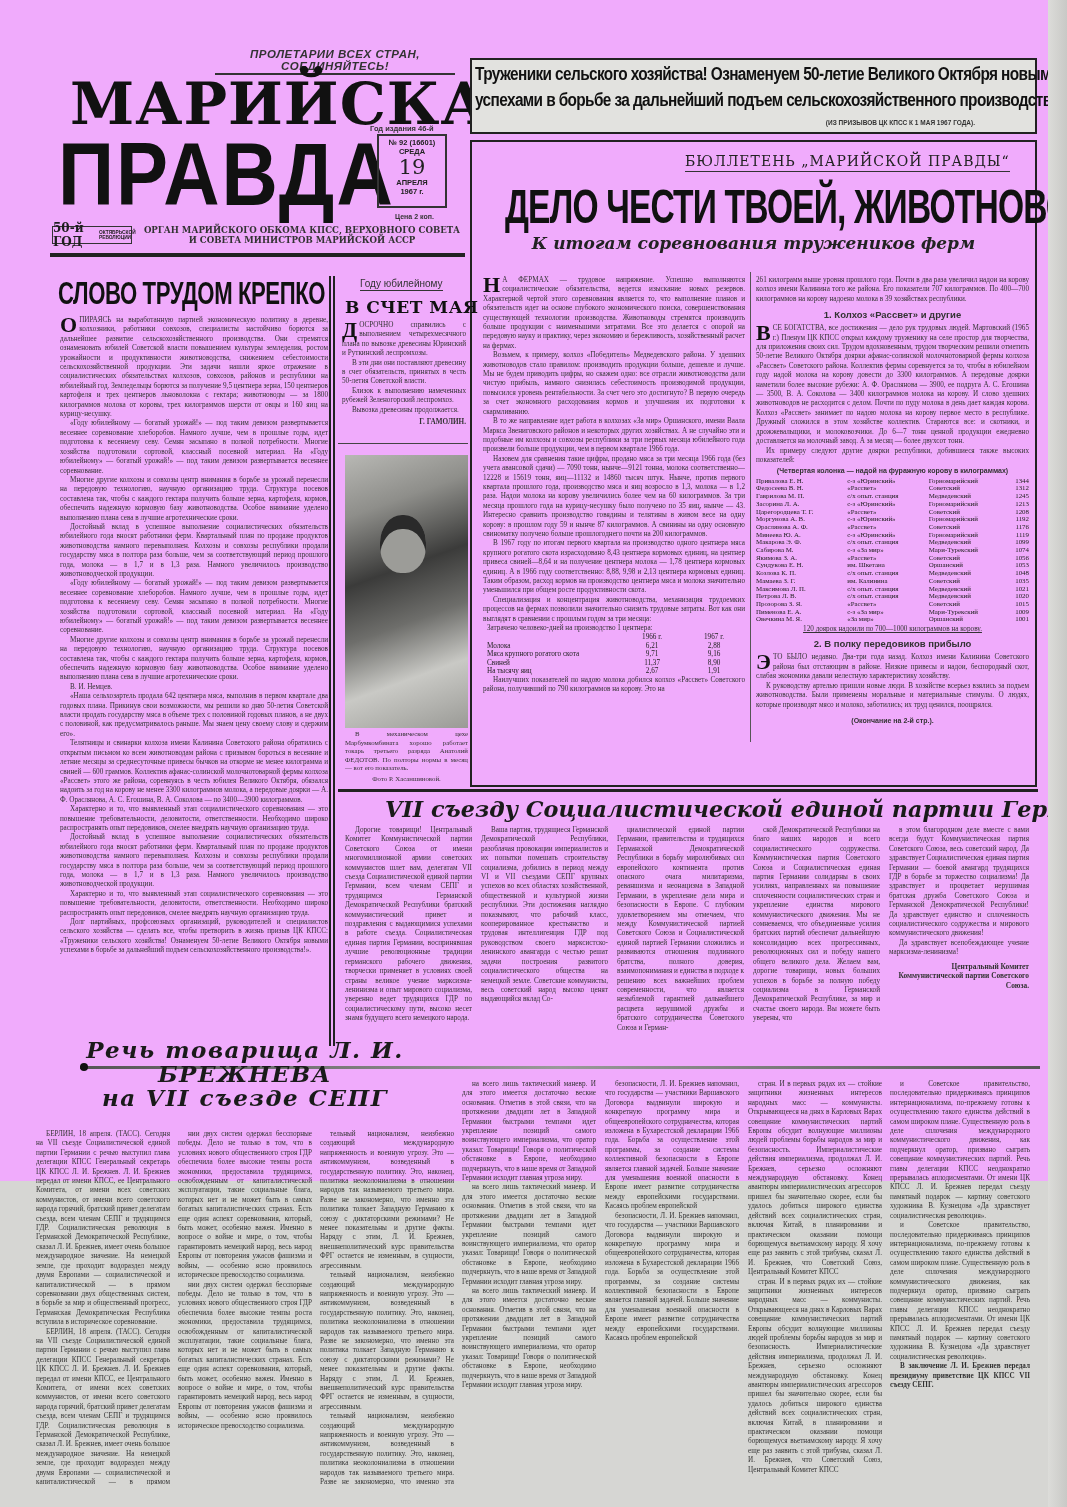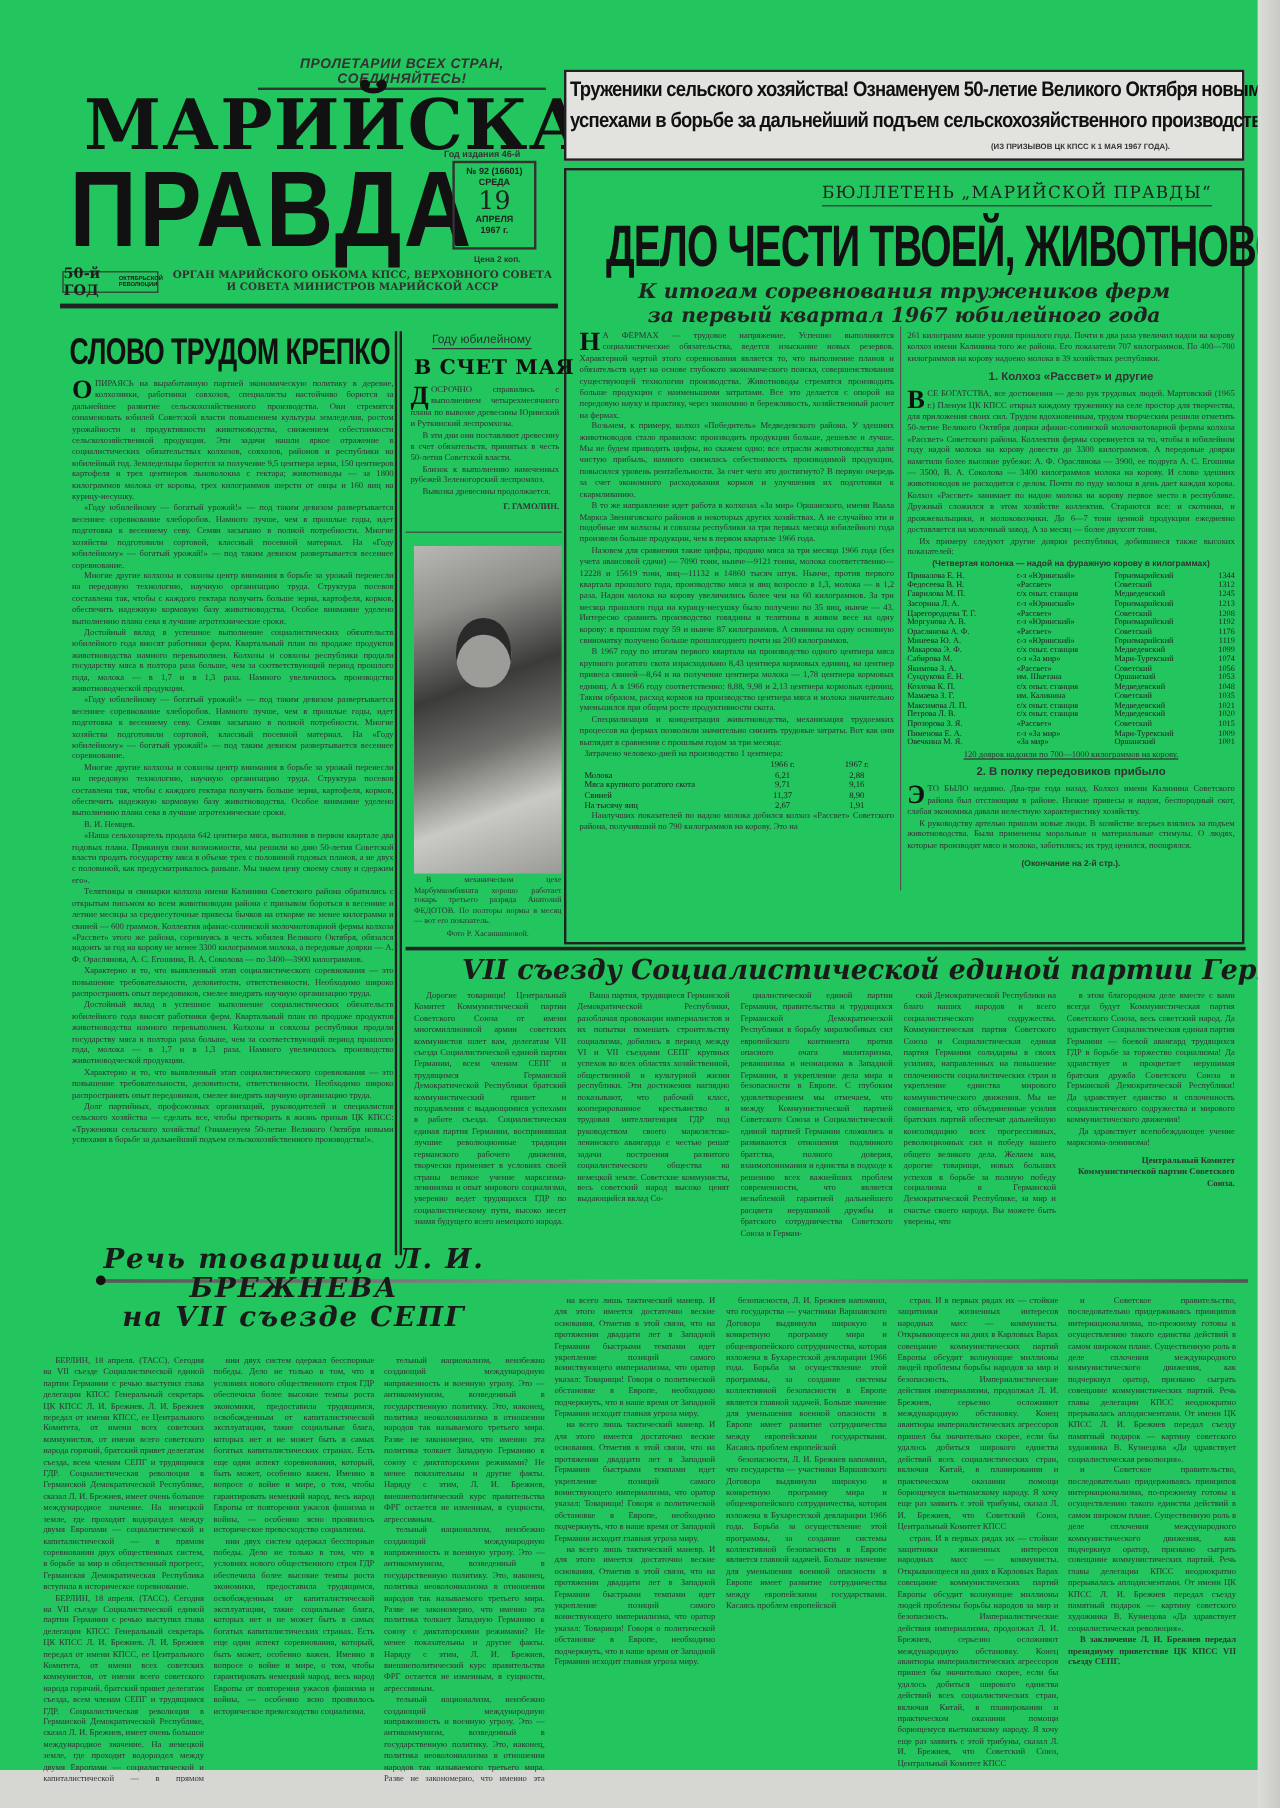--- a/index.html
+++ b/index.html
@@ -1,19 +1,19 @@
 <!DOCTYPE html>
 <html><head>
 <meta charset="utf-8">
 <style>
   * { box-sizing: border-box; margin: 0; padding: 0; }
   html, body { width: 1067px; height: 1507px; background: #d6d6d3; overflow: hidden; }
   body { font-family: "Liberation Serif", serif; color: #1e1e1e; position: relative; }
-  .page { position: absolute; left: 0; top: 0; width: 1067px; height: 1475px;
-          background: #22c55e; }
+  .page { position: absolute; left: 0; top: 0; width: 1067px; height: 1181px;
+          background: #f0abfc; }
   .abs { position: absolute; }
   .serif { font-family: "DejaVu Serif", "Liberation Serif", serif; }
   .sans  { font-family: "Liberation Sans", "DejaVu Sans", sans-serif; }
   .body-text { font-size: 7.2px; line-height: 9.4px; text-align: justify; color: #333; }
   .body-text p { text-indent: 10px; margin-bottom: 0; }
   .rule-h { position: absolute; height: 3px; background: #222; }
   .rule-thin { position: absolute; height: 1px; background: #444; }
   .rule-v { position: absolute; width: 1px; background: #555; }
   .dropcap { float: left; font-size: 22px; line-height: 18px; font-weight: bold; margin-right: 2px; color: #111; }
 
@@ -75,21 +75,20 @@
   </div>
 
   <div class="abs" style="left:470px; top:140px; width:567px; height:647px; border:2px solid #222;"></div>
 
   <div class="abs serif" style="left:685px; top:153px; font-size:14px; letter-spacing:1px; color:#222; border-bottom:1px solid #333; padding-bottom:2px;">БЮЛЛЕТЕНЬ „МАРИЙСКОЙ ПРАВДЫ“</div>
 
   <div class="abs sans" style="left:505px; top:178px; font-size:40px; line-height:46px; font-weight:bold; letter-spacing:-1px; color:#111; transform:scaleX(0.84) scaleY(1.22); transform-origin:left top; white-space:nowrap;">ДЕЛО ЧЕСТИ ТВОЕЙ, ЖИВОТНОВОД!</div>
 
   <div class="abs serif" style="left:470px; top:233px; width:567px; text-align:center; font-style:italic; font-weight:bold; font-size:17px; line-height:20px; color:#222;">
     <div>К итогам соревнования тружеников ферм</div>
-    <div>за первый квартал 1967 юбилейного года</div>
   </div>
 
   <div class="col body-text" style="left:483px; top:276px; width:262px; height:505px;">
     <p style="text-indent:0;"><span class="dropcap">Н</span><span>А ФЕРМАХ — трудовое напряжение. Успешно выполняются социалистические обязательства, ведется изыскание новых резервов. Характерной чертой этого соревнования является то, что выполнение планов и обязательств идет на основе глубокого экономического поиска, совершенствования существующей технологии производства. Животноводы стремятся производить больше продукции с наименьшими затратами. Все это делается с опорой на передовую науку и практику, через экономию и бережливость, хозяйственный расчет на фермах.</span></p>
     <p>Возьмем, к примеру, колхоз «Победитель» Медведевского района. У здешних животноводов стало правилом: производить продукции больше, дешевле и лучше. Мы не будем приводить цифры, но скажем одно: все отрасли животноводства дали чистую прибыль, намного снизилась себестоимость производимой продукции, повысился уровень рентабельности. За счет чего это достигнуто? В первую очередь за счет экономного расходования кормов и улучшения их подготовки к скармливанию.</p>
     <p>В то же направление идет работа в колхозах «За мир» Оршанского, имени Ваала Маркса Звениговского районов и некоторых других хозяйствах. А не случайно эти и подобные им колхозы и совхозы республики за три первых месяца юбилейного года произвели больше продукции, чем в первом квартале 1966 года.</p>
     <p>Назовем для сравнения такие цифры, продано мяса за три месяца 1966 года (без учета авансовой сдачи) — 7090 тонн, нынче—9121 тонна, молока соответственно—12228 и 15619 тонн, яиц—11132 и 14860 тысяч штук. Нынче, против первого квартала прошлого года, производство мяса и яиц возросло в 1,3, молока — в 1,2 раза. Надои молока на корову увеличились более чем на 60 килограммов. За три месяца прошлого года на курицу-несушку было получено по 35 яиц, нынче — 43. Интересно сравнить производство говядины и телятины в живом весе на одну корову: в прошлом году 59 и нынче 87 килограммов. А свинины на одну основную свиноматку получено больше прошлогоднего почти на 200 килограммов.</p>
     <p>В 1967 году по итогам первого квартала на производство одного центнера мяса крупного рогатого скота израсходовано 8,43 центнера кормовых единиц, на центнер привеса свиней—8,64 и на получение центнера молока — 1,78 центнера кормовых единиц. А в 1966 году соответственно: 8,88, 9,98 и 2,13 центнера кормовых единиц. Таким образом, расход кормов на производство центнера мяса и молока значительно уменьшился при общем росте продуктивности скота.</p>
     <p>Специализация и концентрация животноводства, механизация трудоемких процессов на фермах позволили значительно снизить трудовые затраты. Вот как они выглядят в сравнении с прошлым годом за три месяца:</p>
     <div style="margin-left:4px;">

